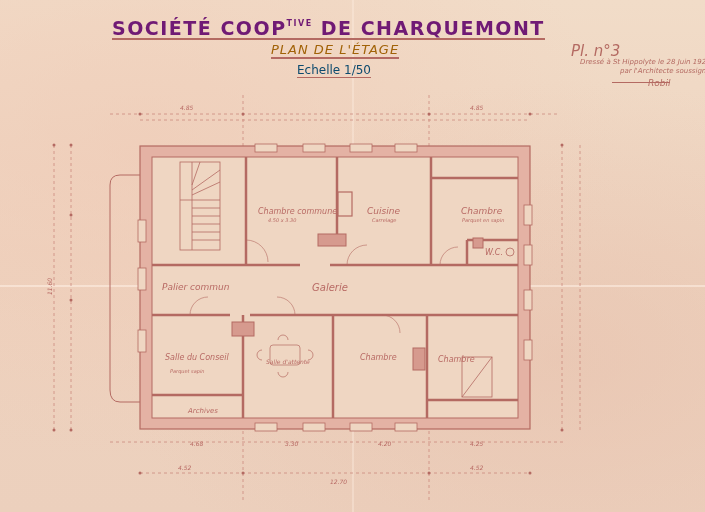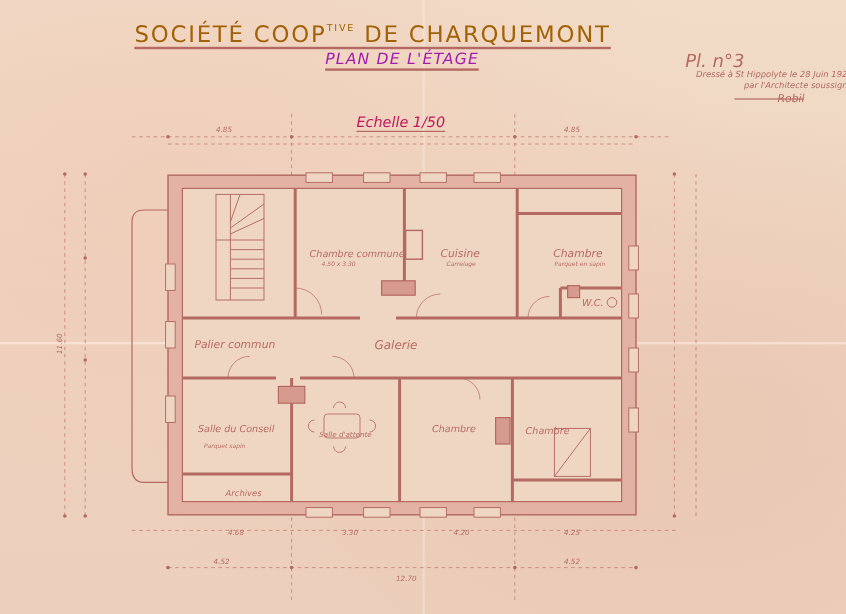--- a/index.html
+++ b/index.html
@@ -14,35 +14,35 @@
     background:
       radial-gradient(ellipse at 20% 30%, rgba(240,200,180,0.55), rgba(0,0,0,0) 60%),
       radial-gradient(ellipse at 80% 70%, rgba(230,190,170,0.5), rgba(0,0,0,0) 55%),
       linear-gradient(180deg, #f1dcc8 0%, #eed3bf 50%, #ecd0bd 100%);
   }
   .fold-h { position:absolute; left:0; right:0; top:285px; height:2px; background:rgba(255,240,230,0.55); }
   .fold-v { position:absolute; top:0; bottom:0; left:352px; width:2px; background:rgba(255,240,230,0.35); }
   .title-block { position:absolute; left:0; top:0; width:705px; }
   .t-main {
     position:absolute; left:112px; top:14px;
-    font-size:19px; letter-spacing:1.5px; color:#a16207;
-    font-family: "DejaVu Sans", sans-serif; font-weight: normal;
+    font-size:19px; letter-spacing:1.5px; color:#701a75;
+    font-family: "DejaVu Sans", sans-serif; font-weight: bold;
     border-bottom: 2px solid #b46a62; padding-bottom:0; line-height:20px;
     white-space: nowrap;
   }
   .t-main sup { font-size:8px; vertical-align: 9px; }
   .t-sub {
     position:absolute; left:271px; top:43px;
-    font-size:13px; letter-spacing:1px; color:#a21caf; font-style: italic;
+    font-size:13px; letter-spacing:1px; color:#a16207; font-style: italic;
     border-bottom: 2px solid #b46a62; line-height:14px; white-space:nowrap;
   }
   .t-scale {
     position:absolute; left:297px; top:63px;
-    font-size:12px; color:#be185d; font-style: italic;
-    border-bottom: 1.5px solid #b46a62; line-height:14px; white-space:nowrap;margin-top:32px;
+    font-size:12px; color:#0c4a6e; 
+    border-bottom: 1.5px solid #b46a62; line-height:14px; white-space:nowrap;
   }
   .t-plate {
     position:absolute; left:541px; top:42px;
     font-size:15px; color:#b46a62; font-style: italic; white-space:nowrap;margin-left:30px;
   }
   .t-note {
     position:absolute; left:580px; top:58px;
     font-size:7px; color:#b46a62; font-style: italic; line-height:9px; white-space:nowrap;
     text-align: right;
   }

